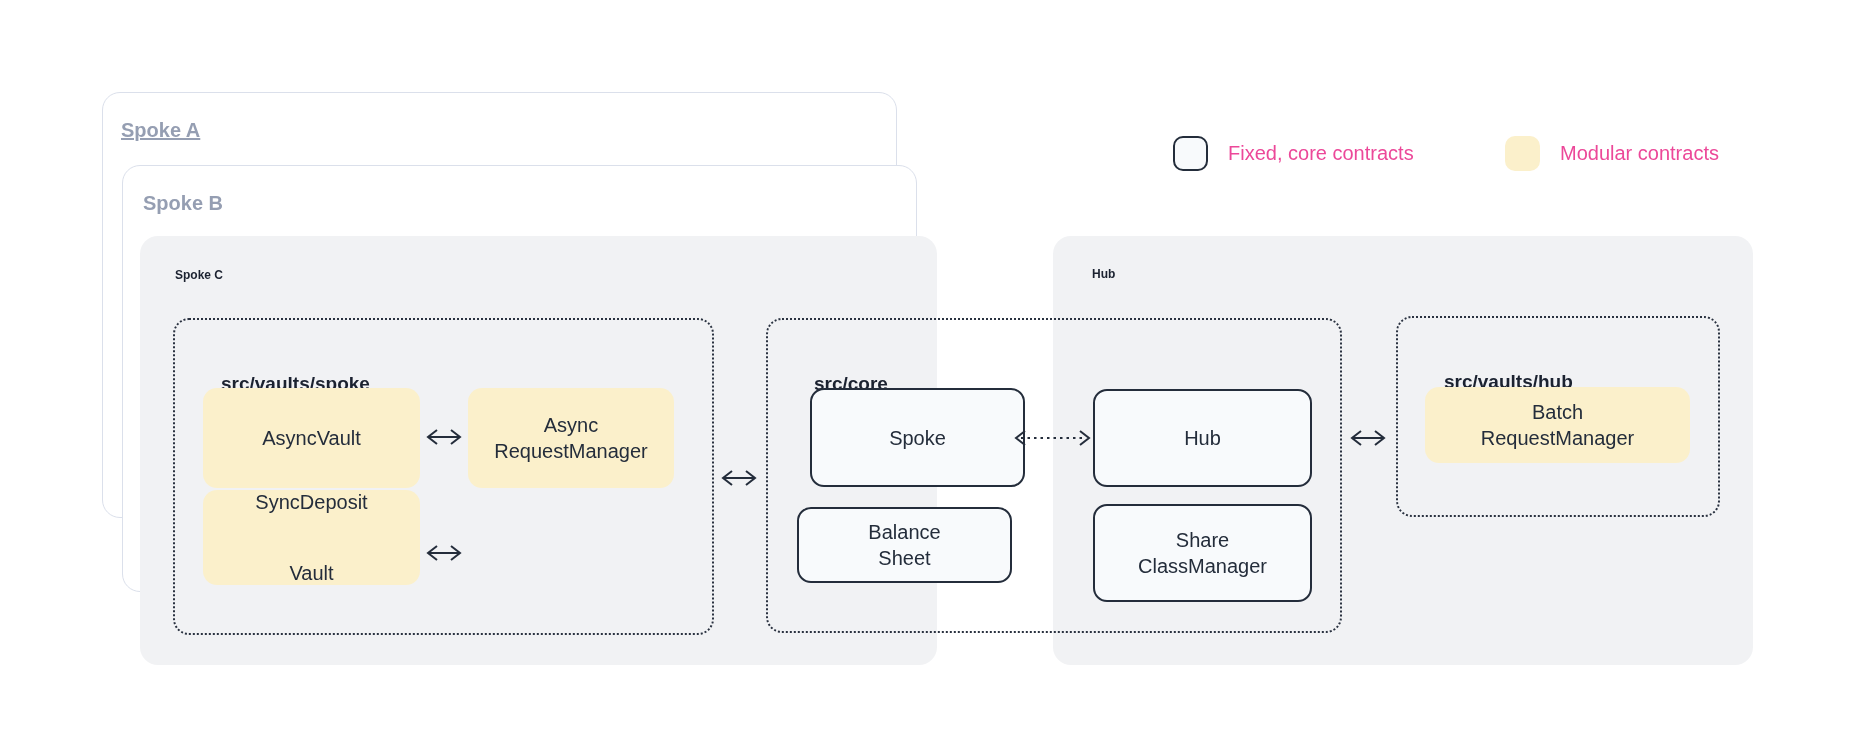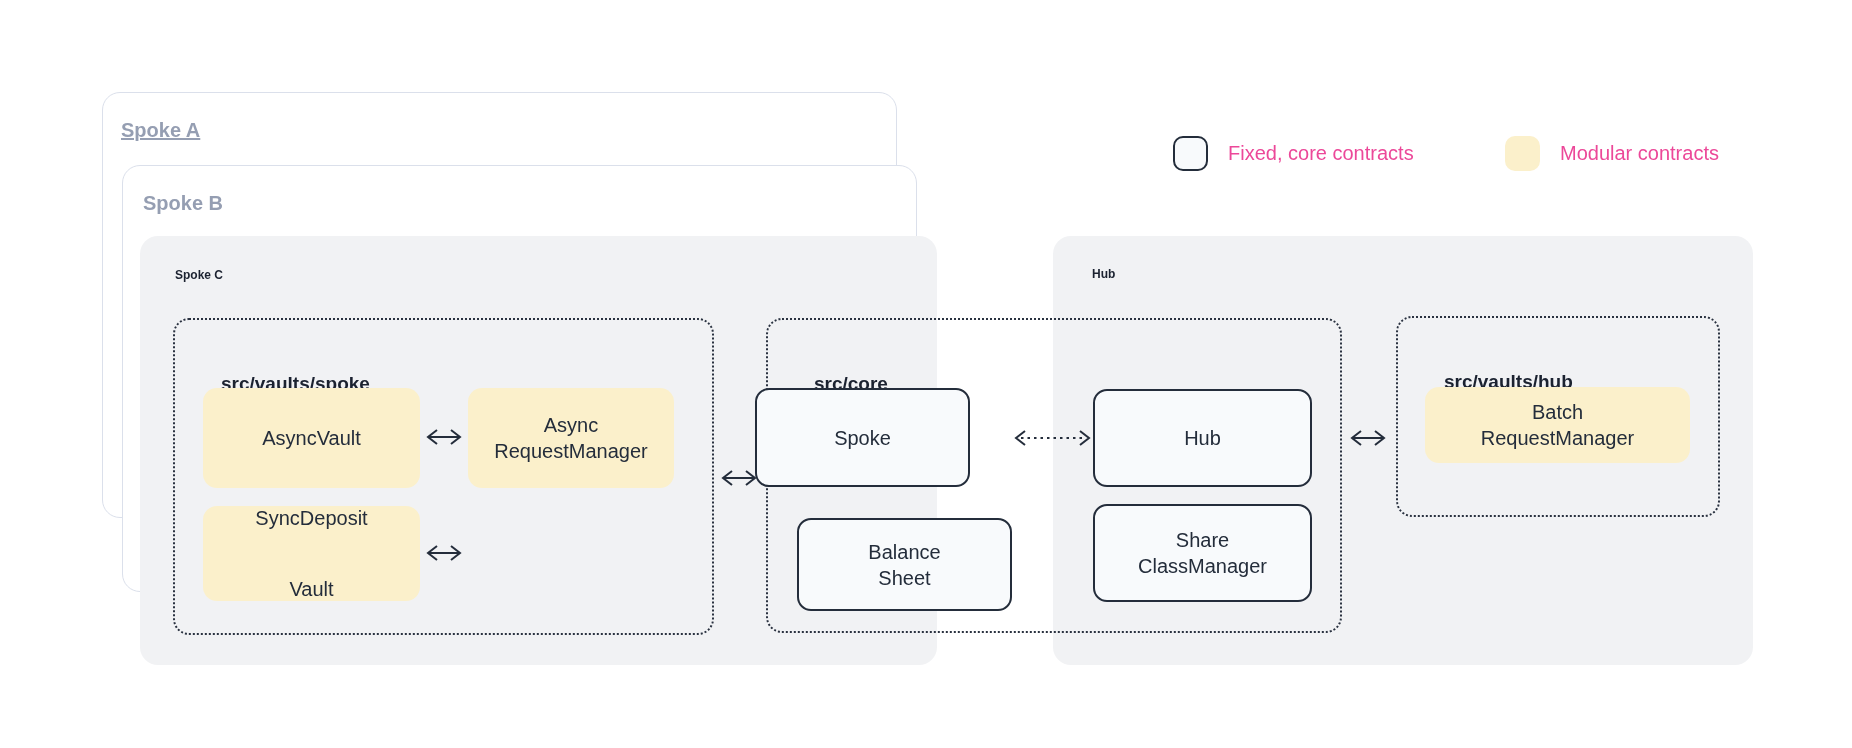--- a/index.html
+++ b/index.html
@@ -122,36 +122,36 @@
 
   <div class="cbox modular" style="left:203px;top:388px;width:217px;height:100px;">
     <span>AsyncVault</span>
   </div>
 
   <div class="cbox modular" style="left:468px;top:388px;width:206px;height:100px;">
     <span>Async</span>
     <span>RequestManager</span>
   </div>
 
-  <div class="cbox modular" style="left:203px;top:506px;width:217px;height:95px;gap:45px;">
+  <div class="cbox modular" style="left:203px;top:490px;width:217px;height:95px;gap:45px;">
     <span>SyncDeposit</span>
     <span>Vault</span>
   </div>
 
 
   <div class="cbox modular" style="left:1425px;top:387px;width:265px;height:76px;">
     <span>Batch</span>
     <span>RequestManager</span>
   </div>
 
-  <div class="cbox fixed" style="left:755px;top:388px;width:215px;height:99px;">
+  <div class="cbox fixed" style="left:810px;top:388px;width:215px;height:99px;">
     <span>Spoke</span>
   </div>
 
-  <div class="cbox fixed" style="left:797px;top:518px;width:215px;height:93px;">
+  <div class="cbox fixed" style="left:797px;top:507px;width:215px;height:76px;">
     <span>Balance</span>
     <span>Sheet</span>
   </div>
 
   <div class="cbox fixed" style="left:1093px;top:389px;width:219px;height:98px;">
     <span>Hub</span>
   </div>
 
   <div class="cbox fixed" style="left:1093px;top:504px;width:219px;height:98px;">
     <span>Share</span>

